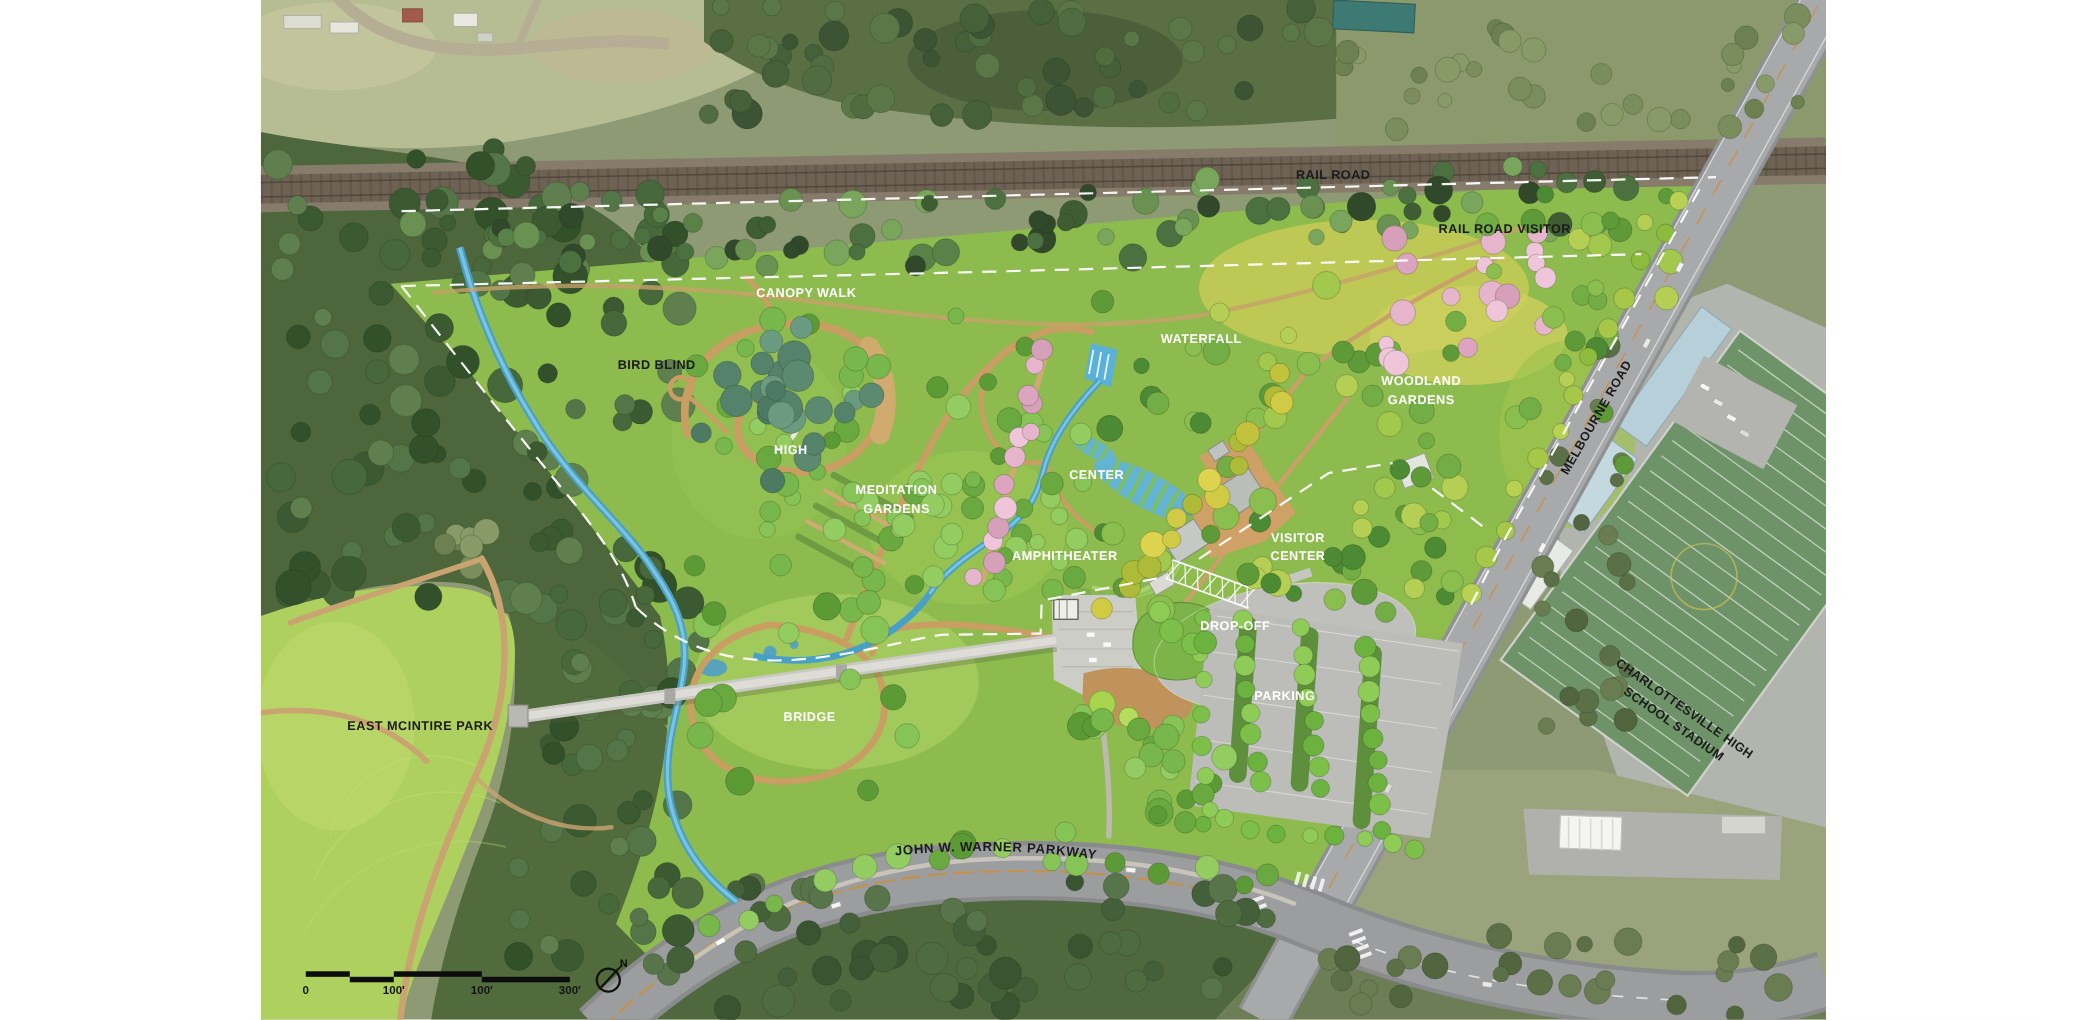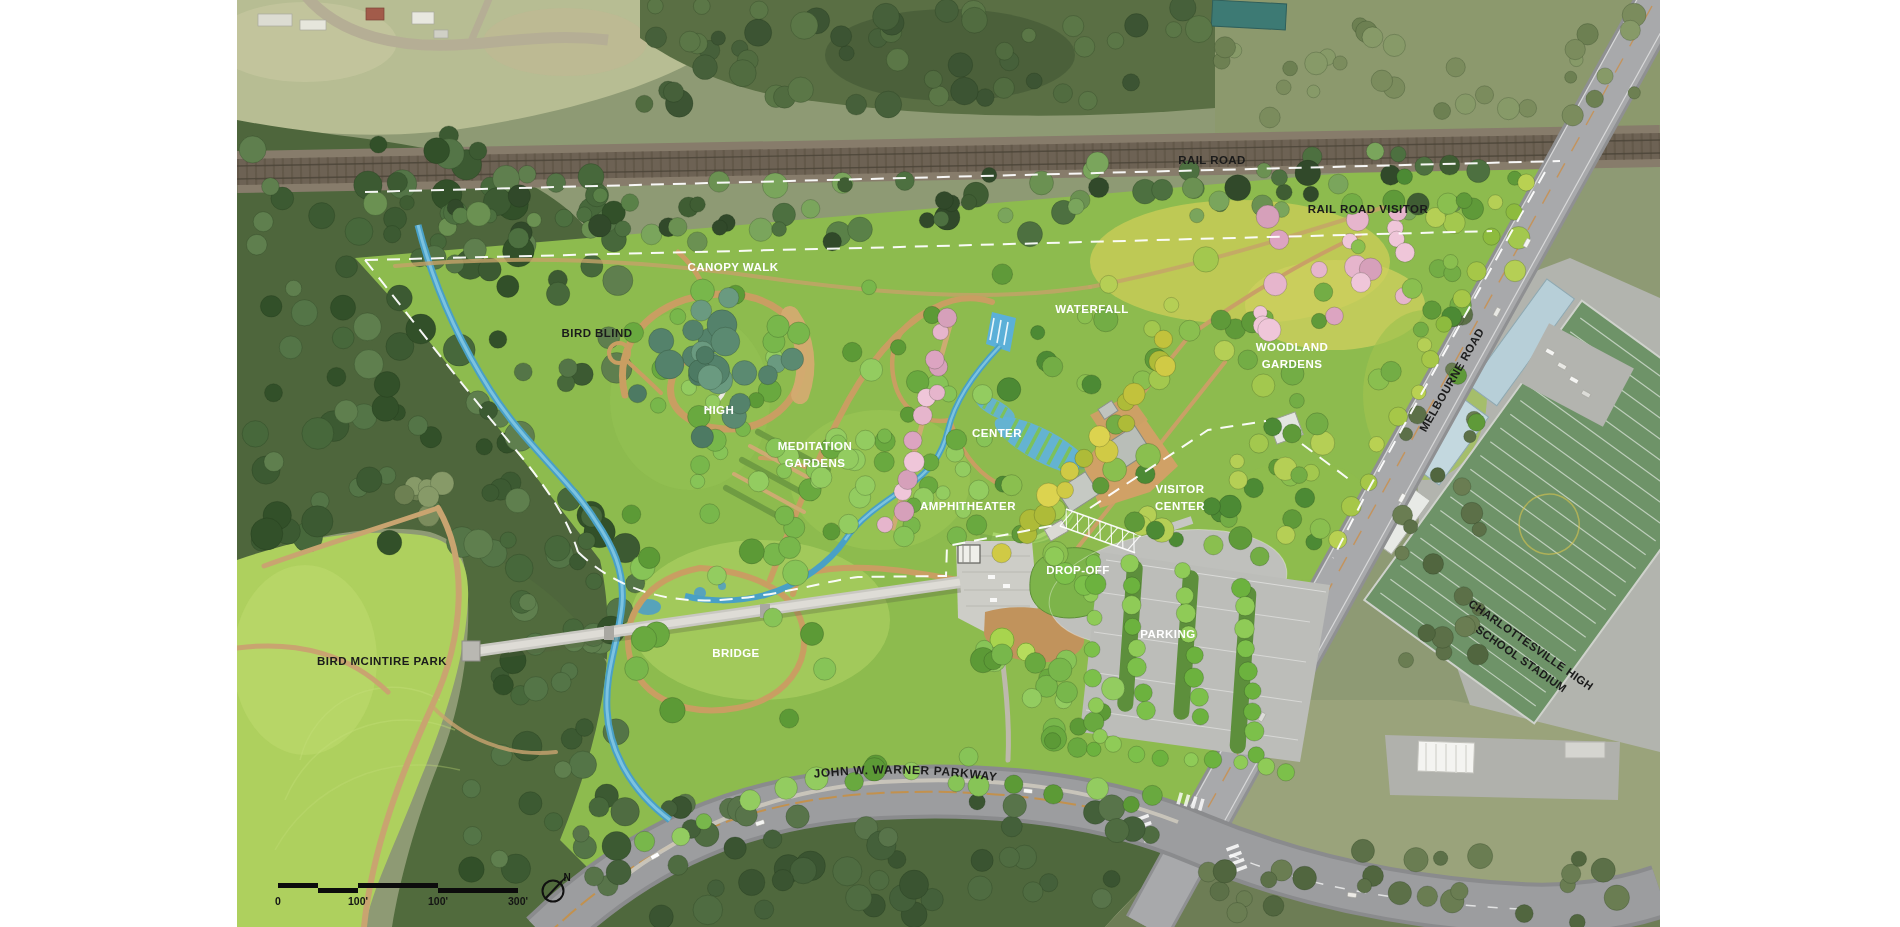--- a/index.html
+++ b/index.html
@@ -1147,24 +1147,24 @@
 <div class="lbl w" style="left:719px;top:410px">HIGH</div>
 <div class="lbl w" style="left:1092px;top:309px">WATERFALL</div>
 <div class="lbl w" style="left:1292px;top:356px">WOODLAND
 GARDENS</div>
 <div class="lbl w" style="left:997px;top:433px">CENTER</div>
 <div class="lbl w" style="left:815px;top:455px">MEDITATION
 GARDENS</div>
 <div class="lbl w" style="left:968px;top:506px">AMPHITHEATER</div>
 <div class="lbl w" style="left:1180px;top:498px">VISITOR
 CENTER</div>
-<div class="lbl w" style="left:1078px;top:570px">DROP-OFF</div>
+<div class="lbl w" style="left:1123px;top:570px">DROP-OFF</div>
 <div class="lbl w" style="left:1168px;top:634px">PARKING</div>
 <div class="lbl w" style="left:736px;top:653px">BRIDGE</div>
-<div class="lbl k" style="left:382px;top:661px">BIRD MCINTIRE PARK</div>
+<div class="lbl k" style="left:382px;top:661px">EAST MCINTIRE PARK</div>
 <div class="lbl k rot-mel" style="left:1452px;top:380px">MELBOURNE ROAD</div>
 <div class="lbl k rot-chs" style="left:1526px;top:652px">CHARLOTTESVILLE HIGH
 SCHOOL STADIUM</div>
 
 <div class="tick" style="left:278px;top:901px">0</div>
 <div class="tick" style="left:358px;top:901px">100'</div>
 <div class="tick" style="left:438px;top:901px">100'</div>
 <div class="tick" style="left:518px;top:901px">300'</div>
 <div class="north" style="left:567px;top:877px">N</div>
 

